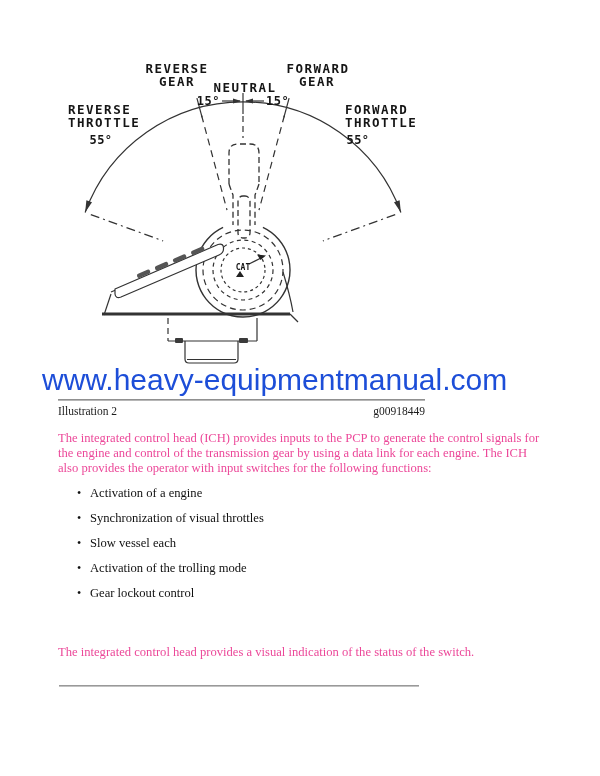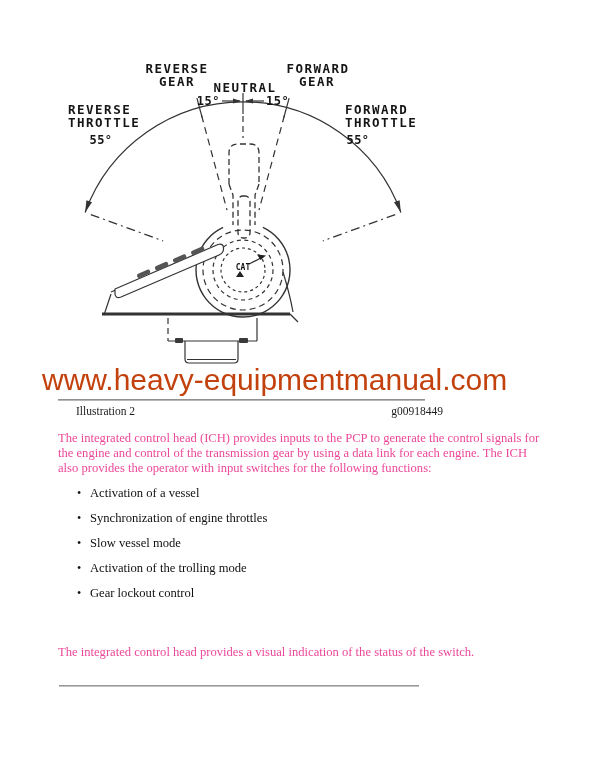--- a/index.html
+++ b/index.html
@@ -5,24 +5,24 @@
   html,body{margin:0;padding:0;background:#ffffff;}
   .page{position:relative;width:600px;height:716px;background:#ffffff;overflow:hidden;
         font-family:"Liberation Serif",serif;color:#111;}
   .diagram-svg{position:absolute;left:55px;top:50px;width:380px;height:320px;}
   .diagram-svg text{font-family:"DejaVu Sans Mono",monospace;font-weight:bold;fill:#151515;}
   .dlabel{font-size:12.5px;letter-spacing:1.5px;}
   .dsmall{font-size:12px;letter-spacing:0.5px;}
   .cat-logo{font-size:8px;letter-spacing:0px;}
   .watermark{position:absolute;left:42px;top:363px;width:540px;
              font-family:"Liberation Sans",sans-serif;font-size:30px;font-weight:400;
-             color:#c2410c;white-space:nowrap;z-index:3;}
+             color:#1d4ed8;white-space:nowrap;z-index:3;}
   .caption-rule{position:absolute;left:58px;top:399px;width:367px;height:2px;
                 background:linear-gradient(180deg,#7d7d7d,#c9c9c9);z-index:2;}
-  .caption-row{position:absolute;left:76px;top:405px;width:367px;display:flex;
+  .caption-row{position:absolute;left:58px;top:405px;width:367px;display:flex;
                justify-content:space-between;font-size:11.5px;color:#1c1c1c;z-index:1;align-items:center;}
   .para{position:absolute;left:58px;width:488px;font-size:12.6px;line-height:15px;color:#ec4899;}
   .para-1{top:431px;}
   .para-2{top:611px;margin-top:34px;}
   .bullet-list{position:absolute;left:58px;top:486px;width:488px;margin:0;padding:0;
                list-style:none;font-size:12.6px;color:#101010;}
   .bullet-list li{position:relative;padding-left:32px;margin-bottom:10px;line-height:15px;}
   .bullet-list li .bullet-dot{position:absolute;left:19px;top:0;font-size:12px;color:#101010;}
   .section-heading{position:absolute;left:57px;top:638px;font-size:18px;font-weight:bold;
                    color:#1b4094;letter-spacing:0.2px;}
@@ -123,23 +123,23 @@
   <div class="watermark">www.heavy-equipmentmanual.com</div>
 
   <div class="caption-row">
     <span>Illustration 2</span>
     <span>g00918449</span>
   </div>
 
   <div class="para para-1">The integrated control head (ICH) provides inputs to the PCP to generate the control signals for the engine and control of the transmission gear by using a data link for each engine. The ICH also provides the operator with input switches for the following functions:</div>
 
   <ul class="bullet-list">
-    <li><span class="bullet-dot">•</span><span>Activation of a vessel</span></li>
-    <li><span class="bullet-dot">•</span><span>Synchronization of engine throttles</span></li>
-    <li><span class="bullet-dot">•</span><span>Slow vessel mode</span></li>
+    <li><span class="bullet-dot">•</span><span>Activation of a engine</span></li>
+    <li><span class="bullet-dot">•</span><span>Synchronization of visual throttles</span></li>
+    <li><span class="bullet-dot">•</span><span>Slow vessel each</span></li>
     <li><span class="bullet-dot">•</span><span>Activation of the trolling mode</span></li>
     <li><span class="bullet-dot">•</span><span>Gear lockout control</span></li>
   </ul>
 
   <div class="para para-2">The integrated control head provides a visual indication of the status of the switch.</div>
 
 
   <div class="bottom-rule"></div>
 
 </div>

